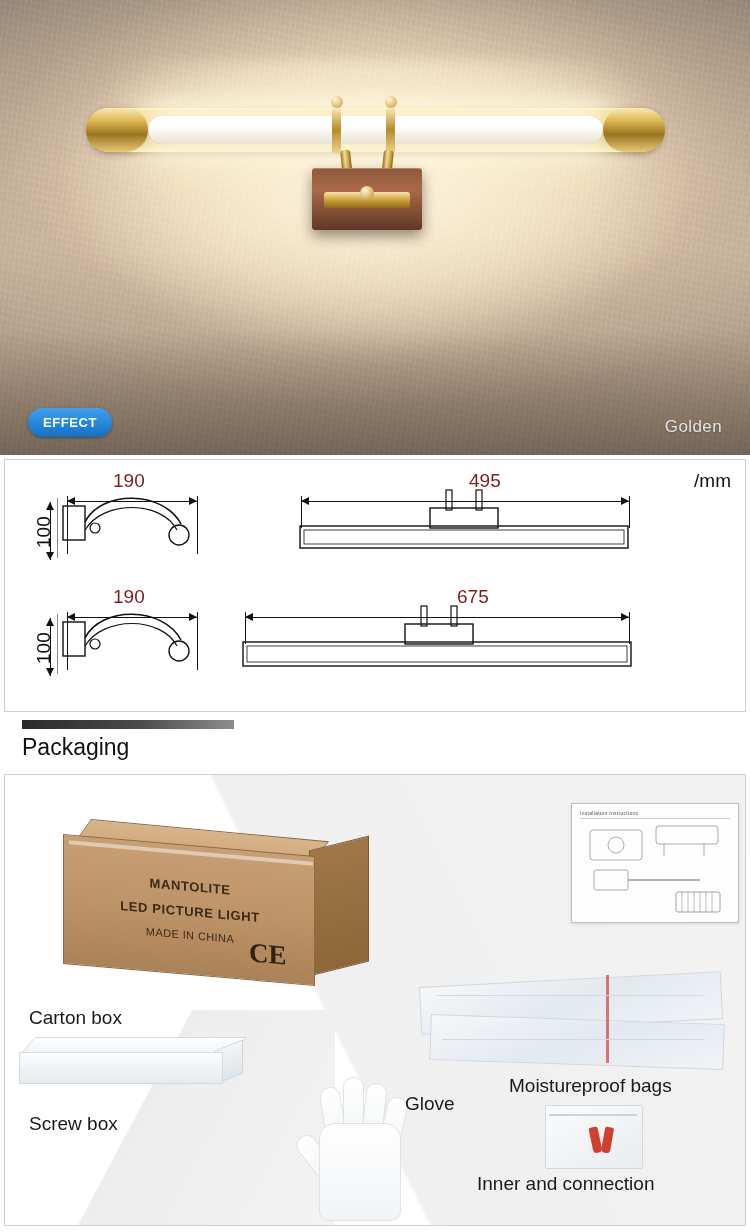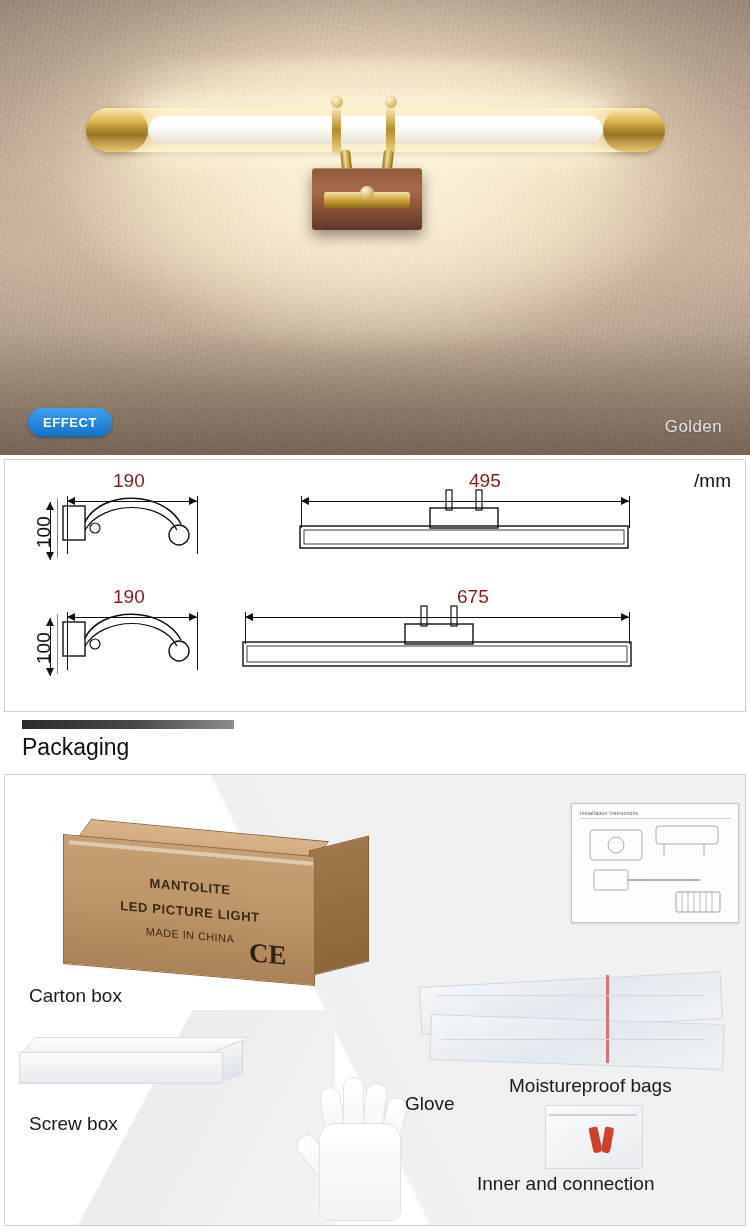--- a/index.html
+++ b/index.html
@@ -241,21 +241,21 @@
     background:linear-gradient(150deg,rgba(250,251,252,.95),rgba(232,236,240,.9));
     border:1px solid #d3d9de;border-radius:2px;
   }
   .screwbag .zip{position:absolute;left:4px;top:9px;width:88px;height:2px;background:#cbd2d8;}
   .screw{position:absolute;width:9px;height:26px;background:#d0402f;border-radius:2px 2px 4px 4px;}
   .screw.s1{left:46px;top:22px;transform:rotate(-12deg);}
   .screw.s2{left:58px;top:22px;transform:rotate(10deg);}
 
   
   .cap{position:absolute;font-size:19px;color:#1a1a1a;}
-  .cap-carton{left:24px;top:210px;text-align:right;}
+  .cap-carton{left:24px;top:232px;text-align:right;}
   .cap-inner{left:24px;top:338px;}
   .cap-glove{left:400px;top:318px;}
   .cap-bags{left:504px;top:300px;}
   .cap-screw{left:472px;top:398px;}
 </style>
 </head>
 <body>
 
 <div class="page">
 

